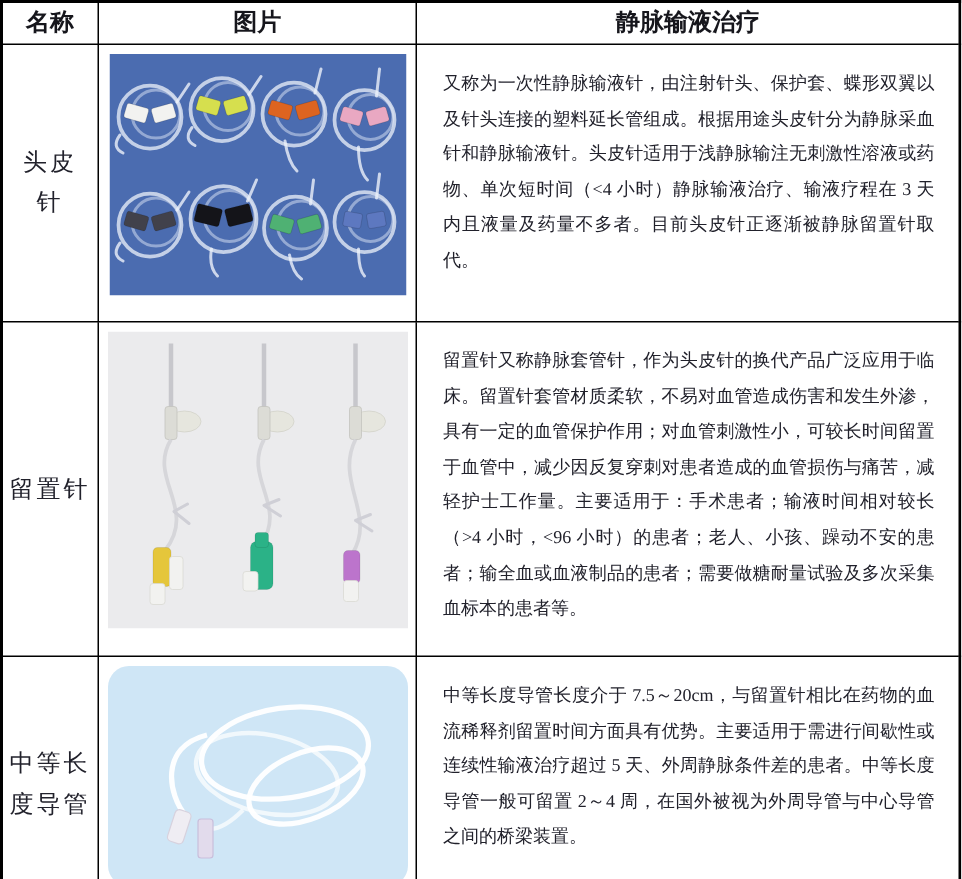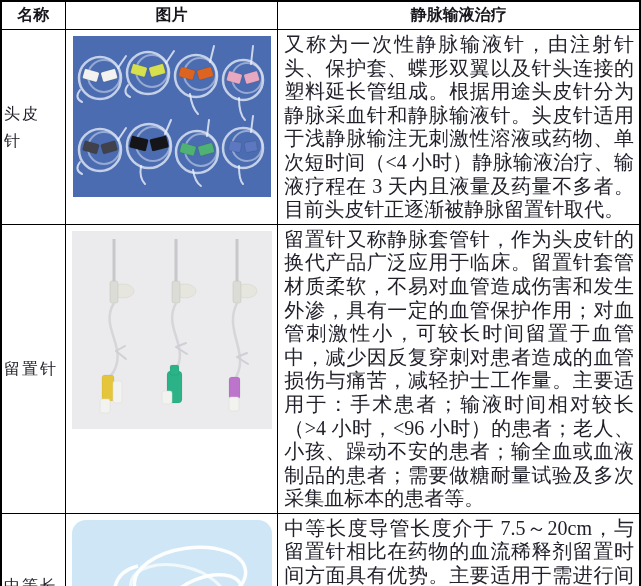--- a/index.html
+++ b/index.html
@@ -24,41 +24,42 @@
   th.hdr{
     height:27px;
     font-size:16px;
     font-weight:bold;
     vertical-align:middle;
     padding:0;
     color:#16161c;
   }
   td.name-cell{
     width:64px;
+    text-align:center;
     vertical-align:middle;
     font-size:16px;
     letter-spacing:2px;
     line-height:27px;
     white-space:pre-line;
     padding:0 2px;
   }
   td.img-cell{
     width:212px;
     text-align:center;
     vertical-align:top;
     padding:6px 0 4px 0;
   }
   td.desc-cell{
     width:361px;
     vertical-align:top;
     padding:3px 5px 2px 6px;
   }
   td.desc-cell p{
-    margin:0;
-    font-size:20px;
+    margin:11px;
+    font-size:12px;
     line-height:23.6px;
     text-align:justify;
     text-justify:inter-ideograph;
   }
   tr.r1 td{height:174px;}
   tr.r2 td{height:212px;}
   tr.r3 td{height:159px;}
   svg{display:inline-block;vertical-align:top;}
   
   .tube-loop{fill:none;stroke:rgba(236,241,250,0.75);stroke-width:2.5;}

